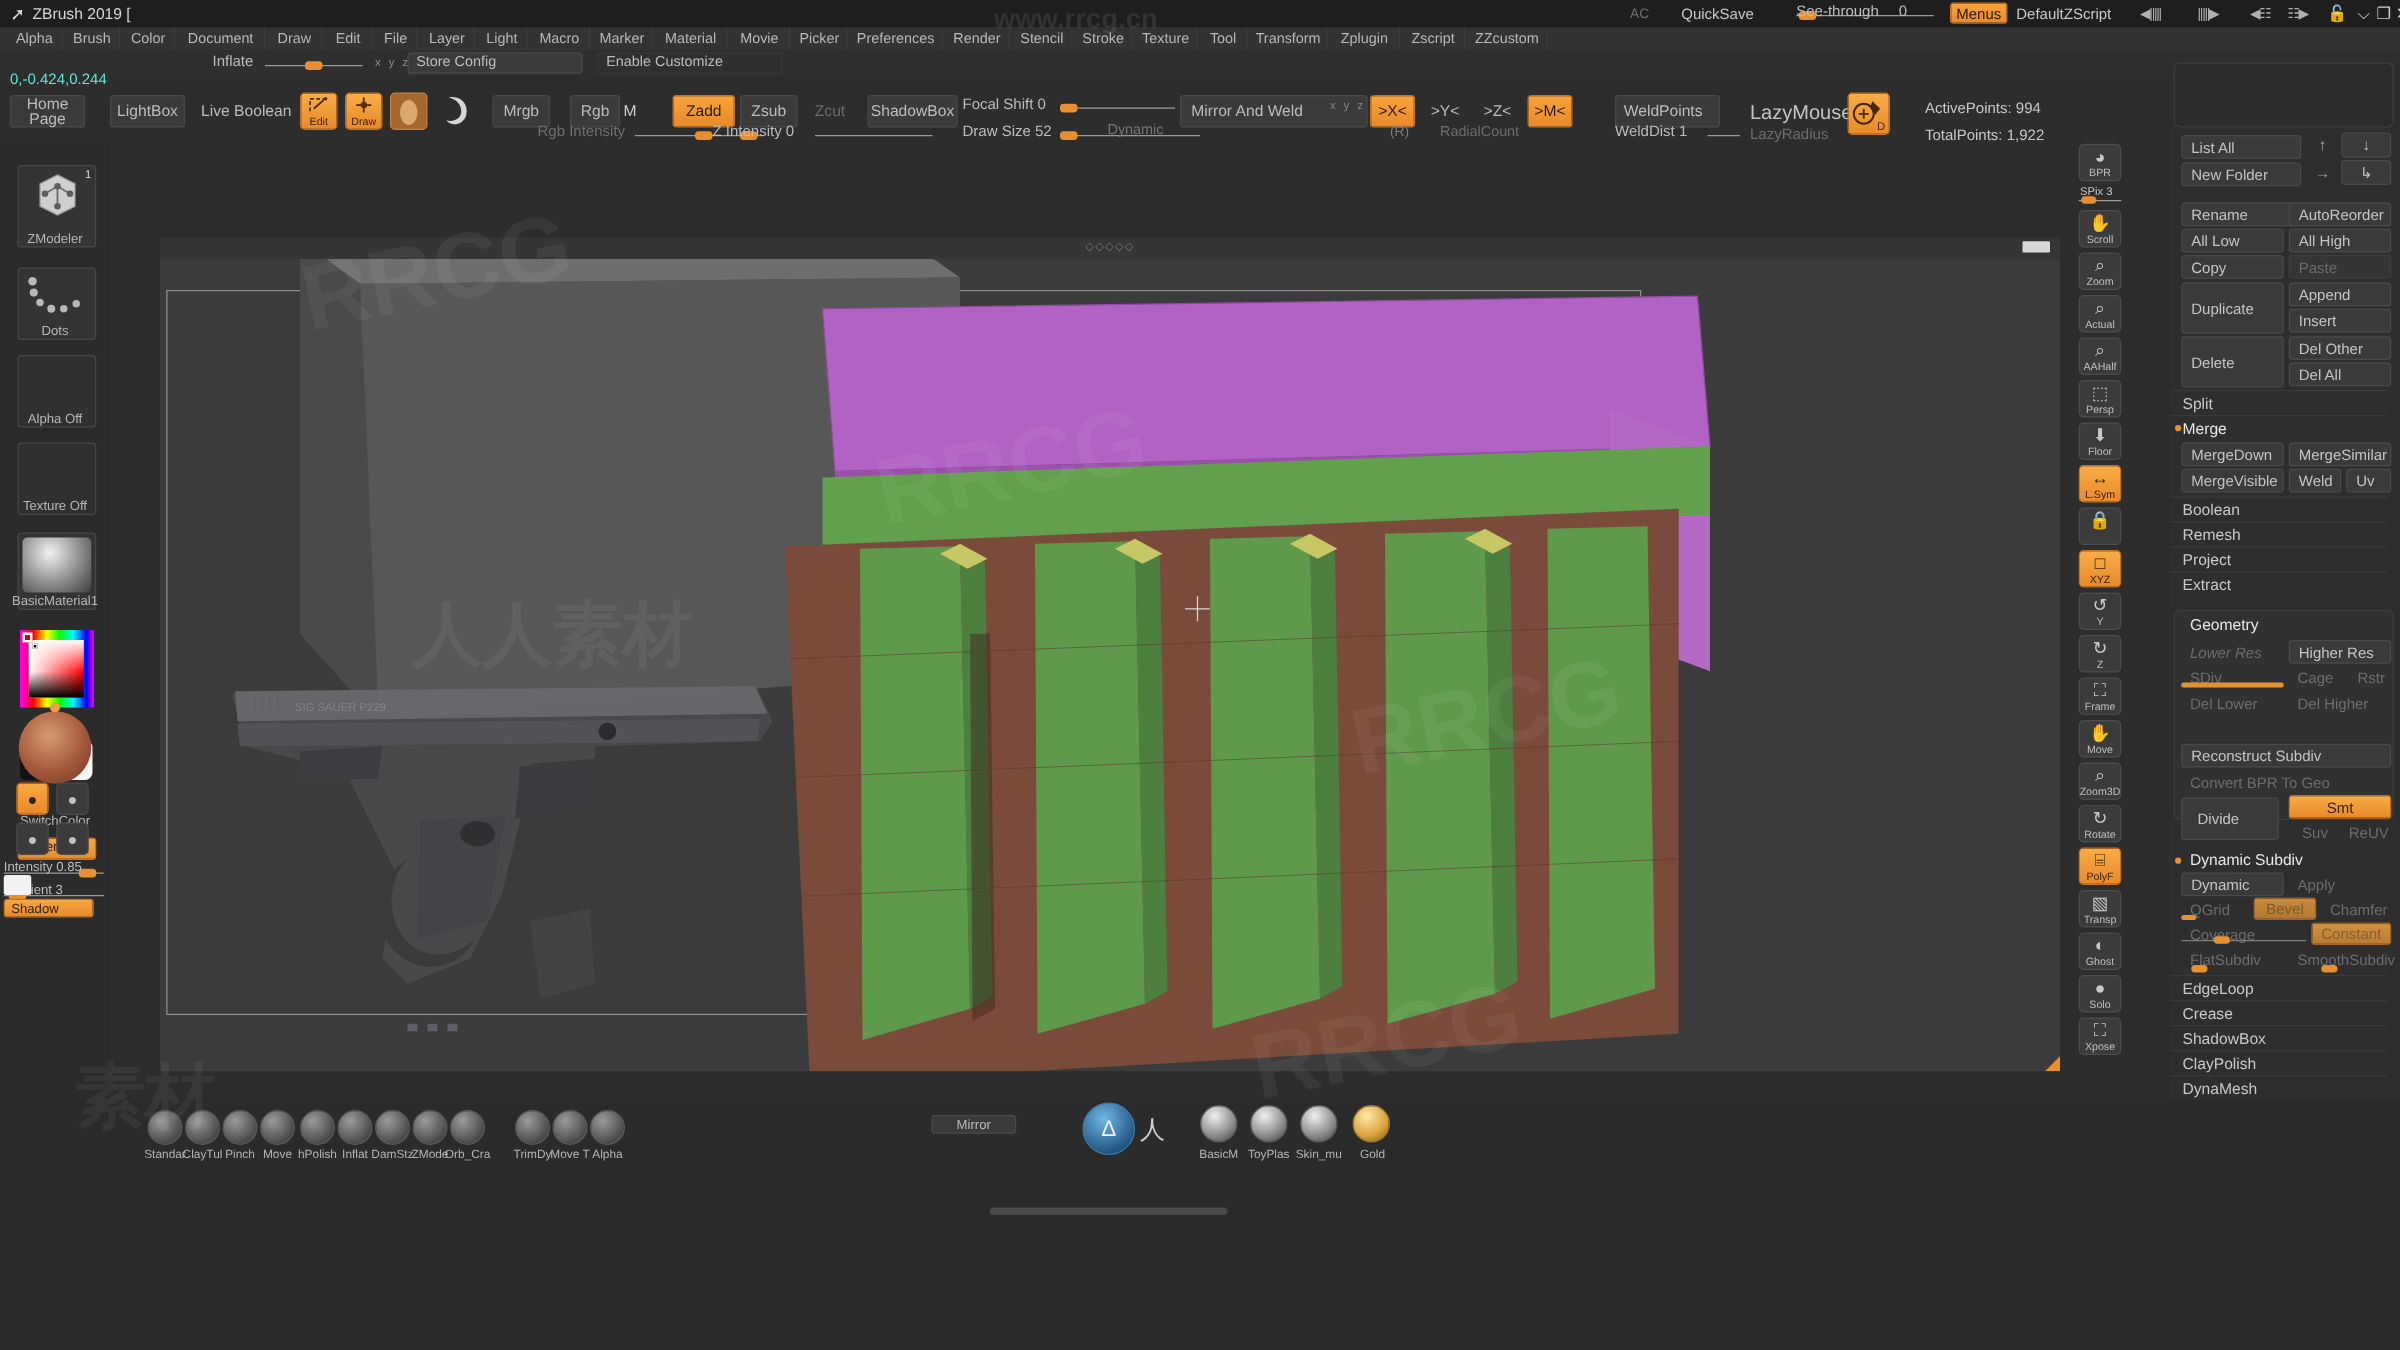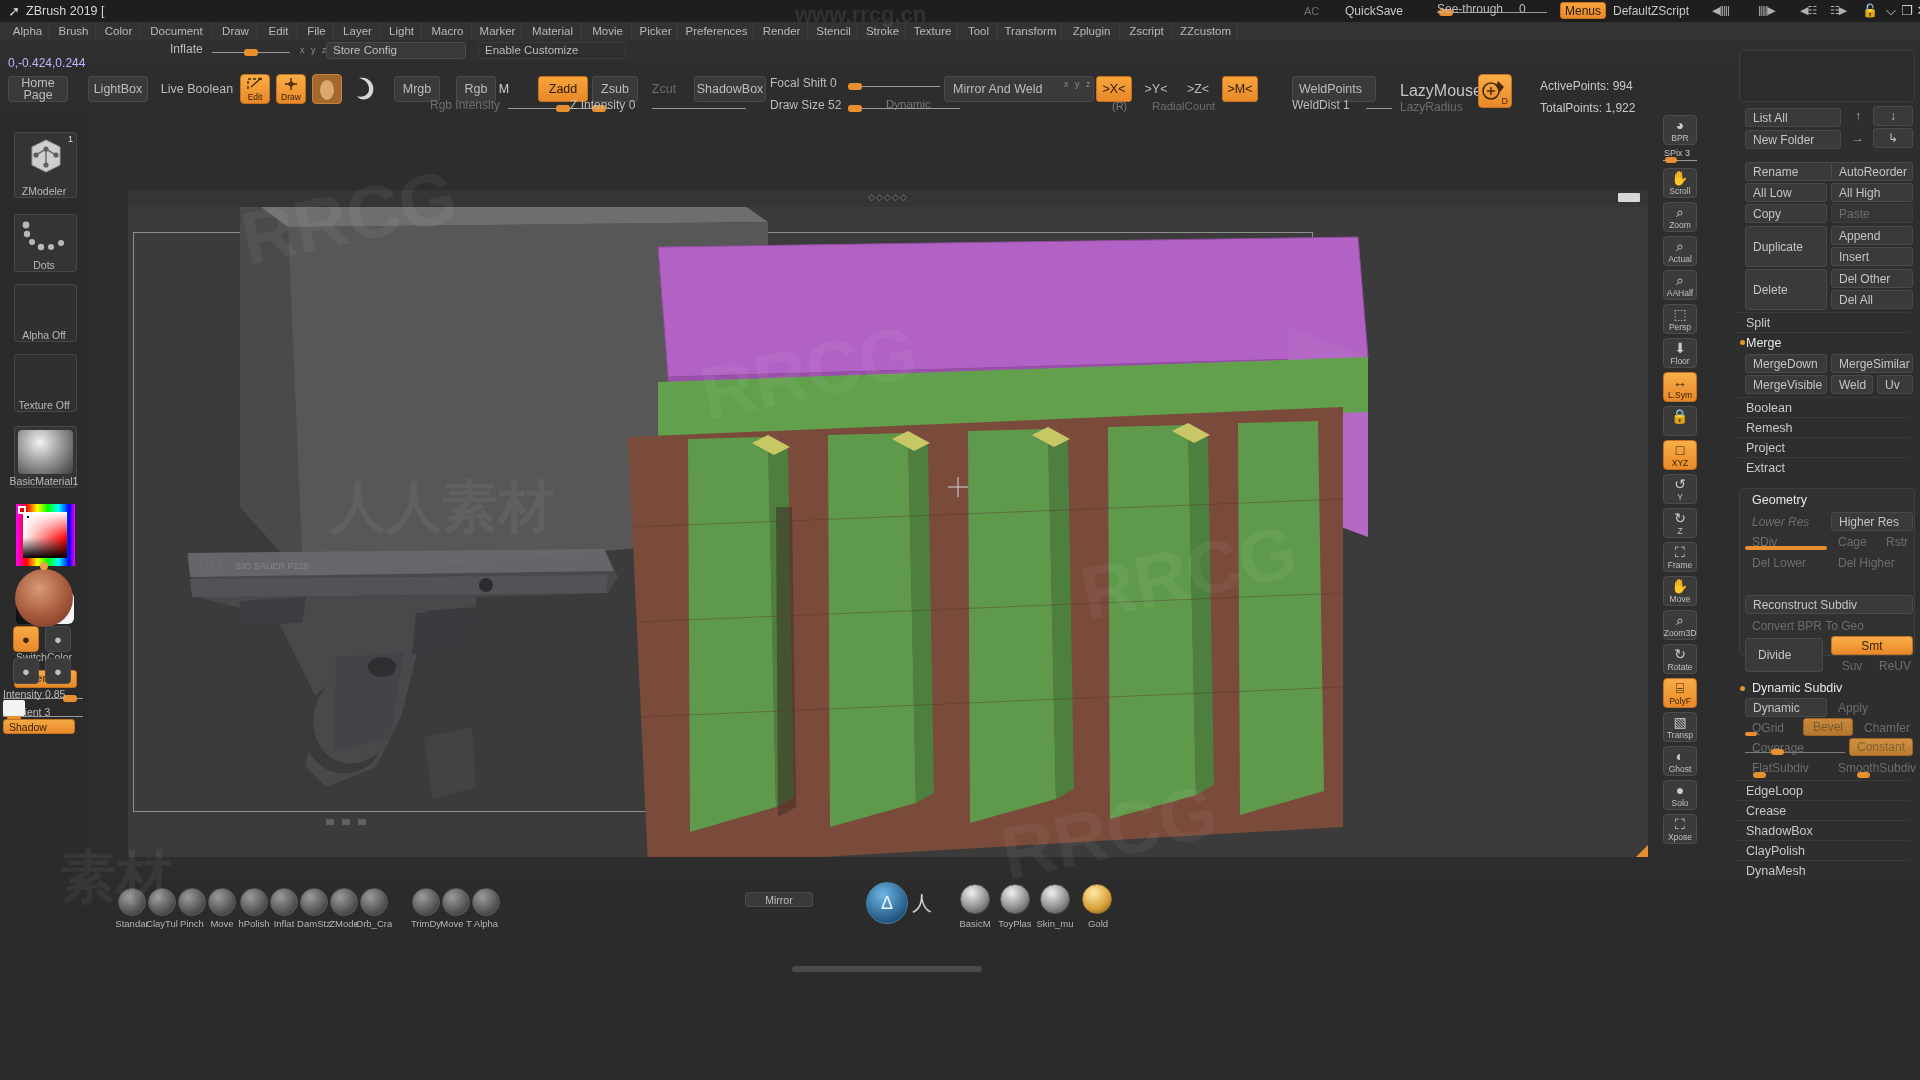--- a/index.html
+++ b/index.html
@@ -45,21 +45,21 @@
 
   
   #subshelf{position:absolute;left:0;top:40px;width:1920px;height:22px;background:#2f2f2f;}
   #inflate{position:absolute;left:170px;top:2px;width:120px;}
   #axisglyph{position:absolute;left:300px;top:5px;font-size:9px;color:#8e8e8e;letter-spacing:2px;}
   #storecfg{position:absolute;left:326px;top:2px;width:140px;height:17px;font-size:11.5px;justify-content:flex-start;padding-left:6px;}
   #enablecust{position:absolute;left:478px;top:2px;width:148px;height:17px;font-size:11.5px;justify-content:flex-start;padding-left:6px;
       background:#2f2f2f;border:1px solid #3a3a3a;}
 
   
-  #coords{position:absolute;left:8px;top:56px;font-size:12px;color:#c4b5fd;}
+  #coords{position:absolute;left:8px;top:56px;font-size:12px;color:#5eead4;}
 
   
   #toolbar{position:absolute;left:0;top:72px;width:1920px;height:42px;background:#2d2d2d;}
   #toolbar .tbtn{position:absolute;top:4px;height:26px;font-size:12.5px;}
   .sqicon{position:absolute;top:2px;width:30px;height:30px;border-radius:4px;
       display:flex;flex-direction:column;align-items:center;justify-content:flex-end;
       font-size:8.5px;padding-bottom:1px;}
   .sqicon.on{background:linear-gradient(180deg,#f8ad47,#e9892a);border:1px solid #c4721f;color:#3a2205;}
 
   

